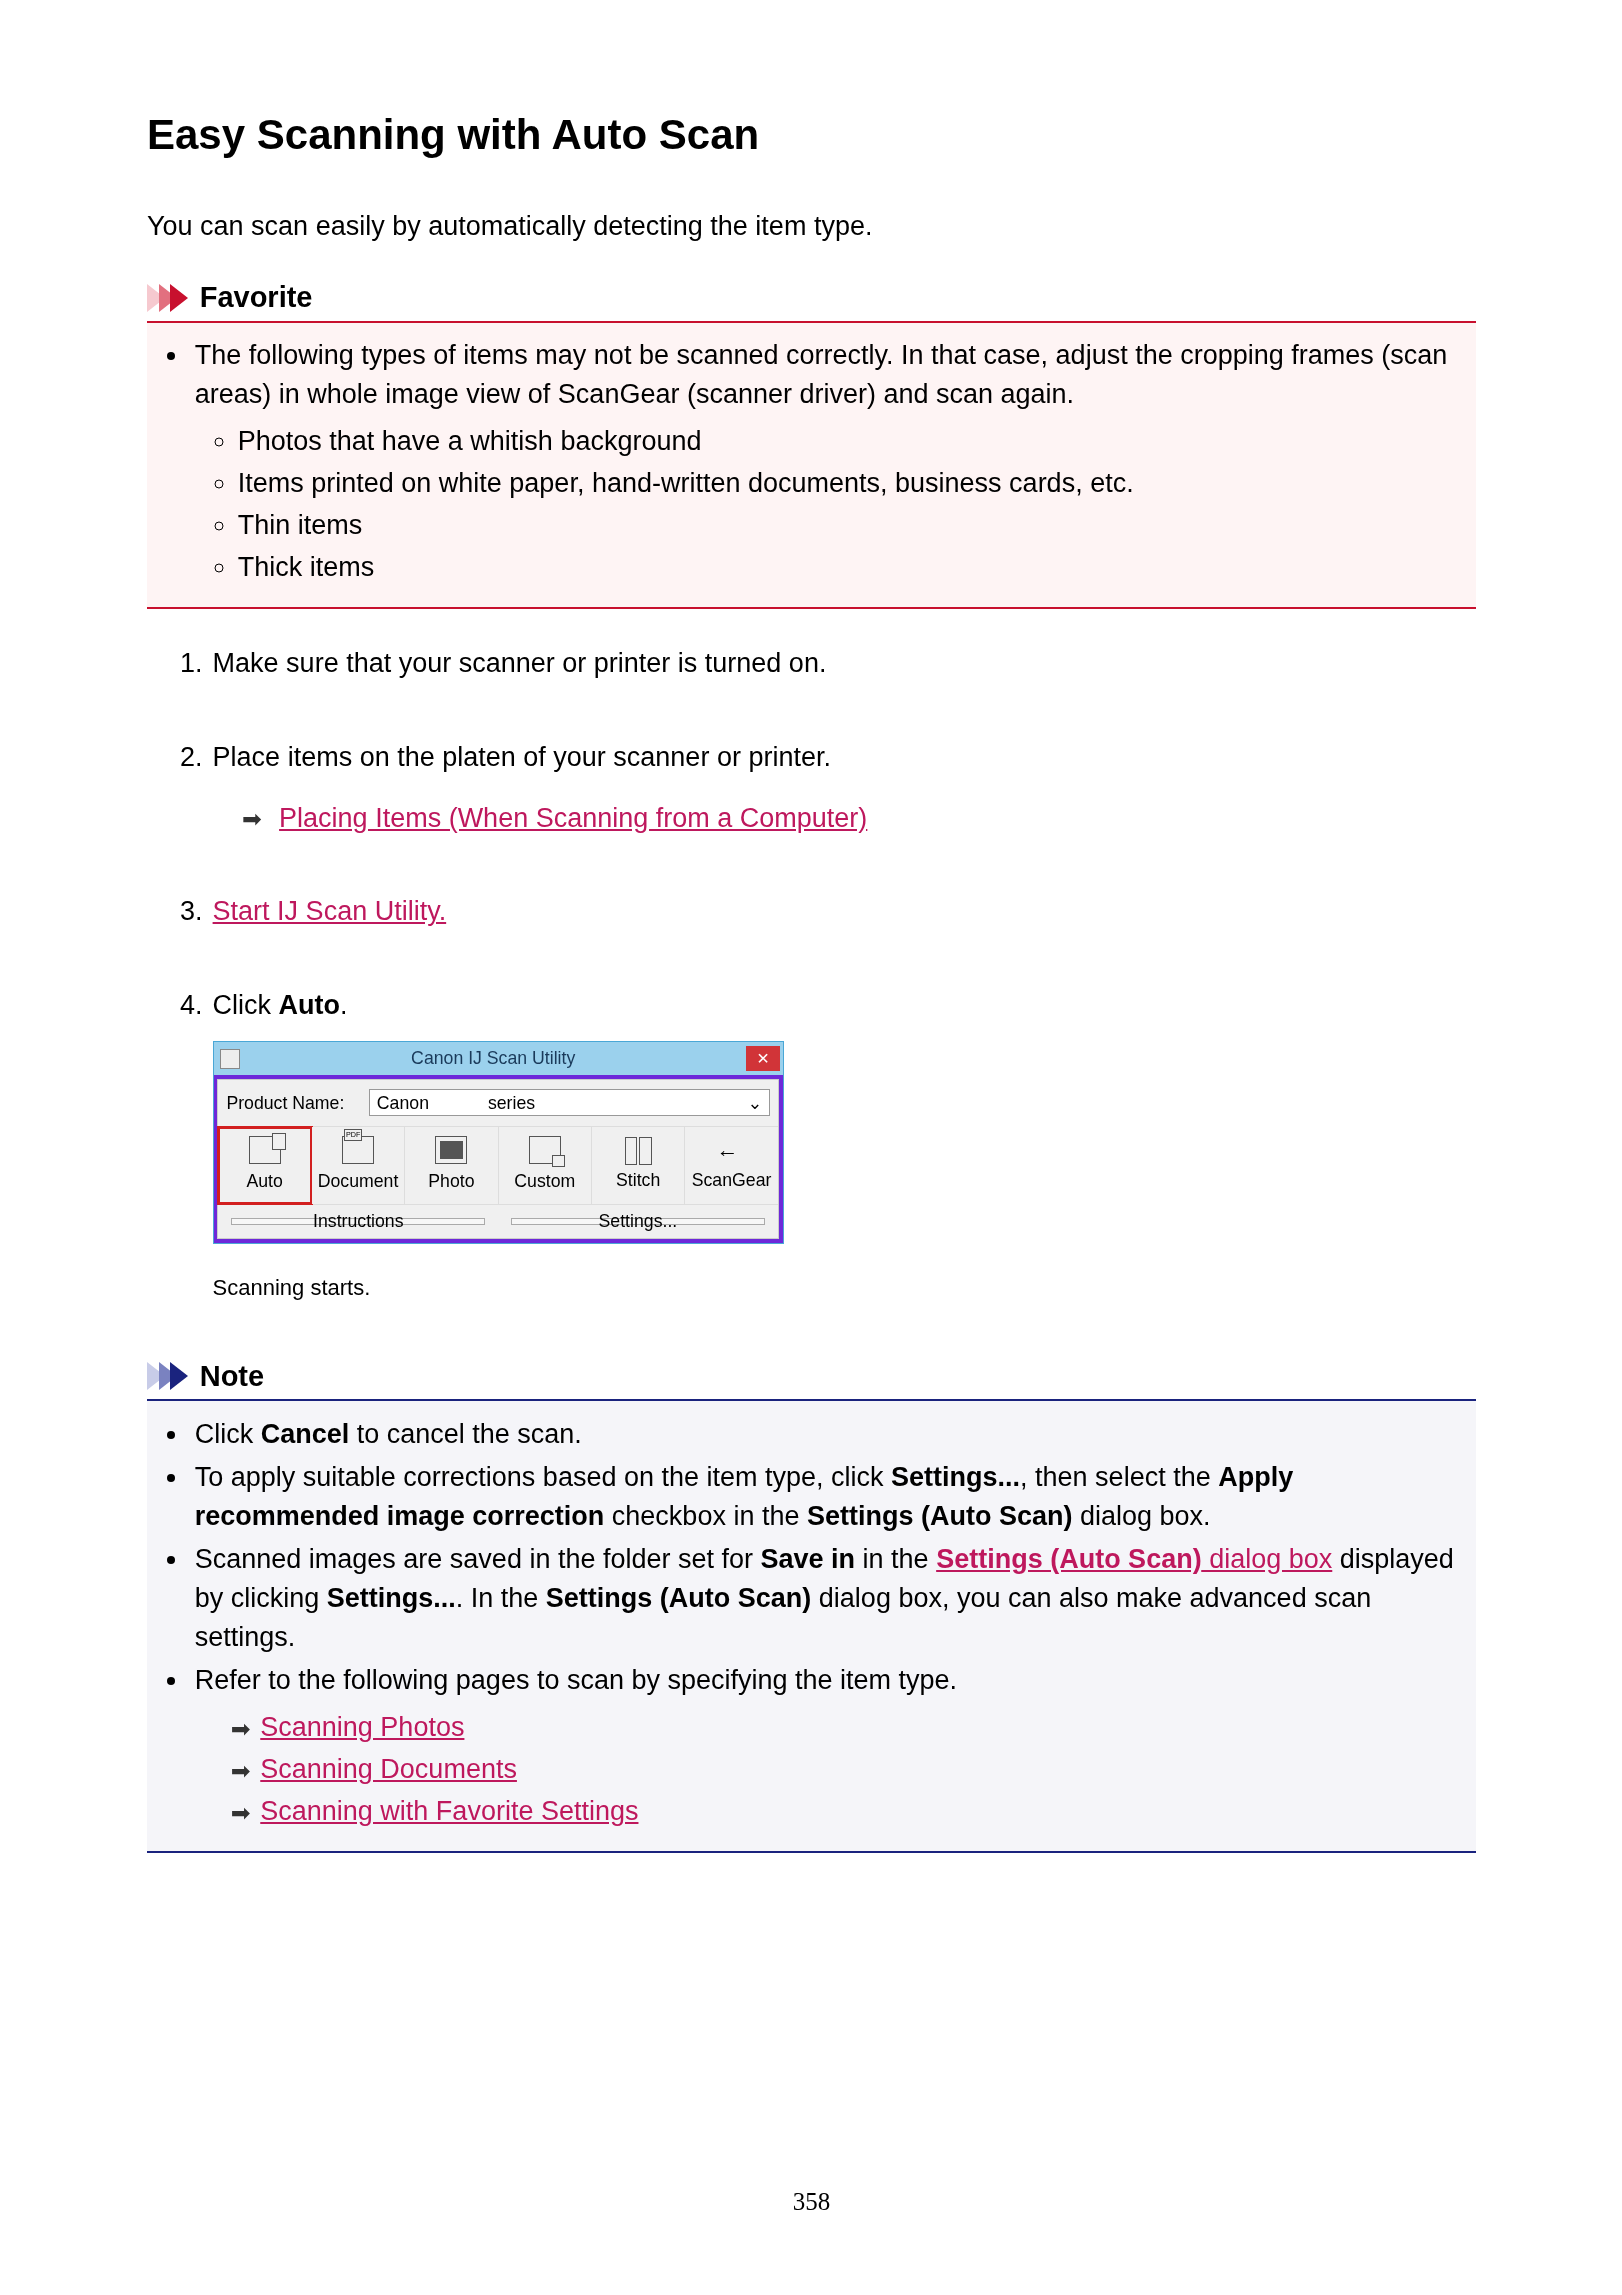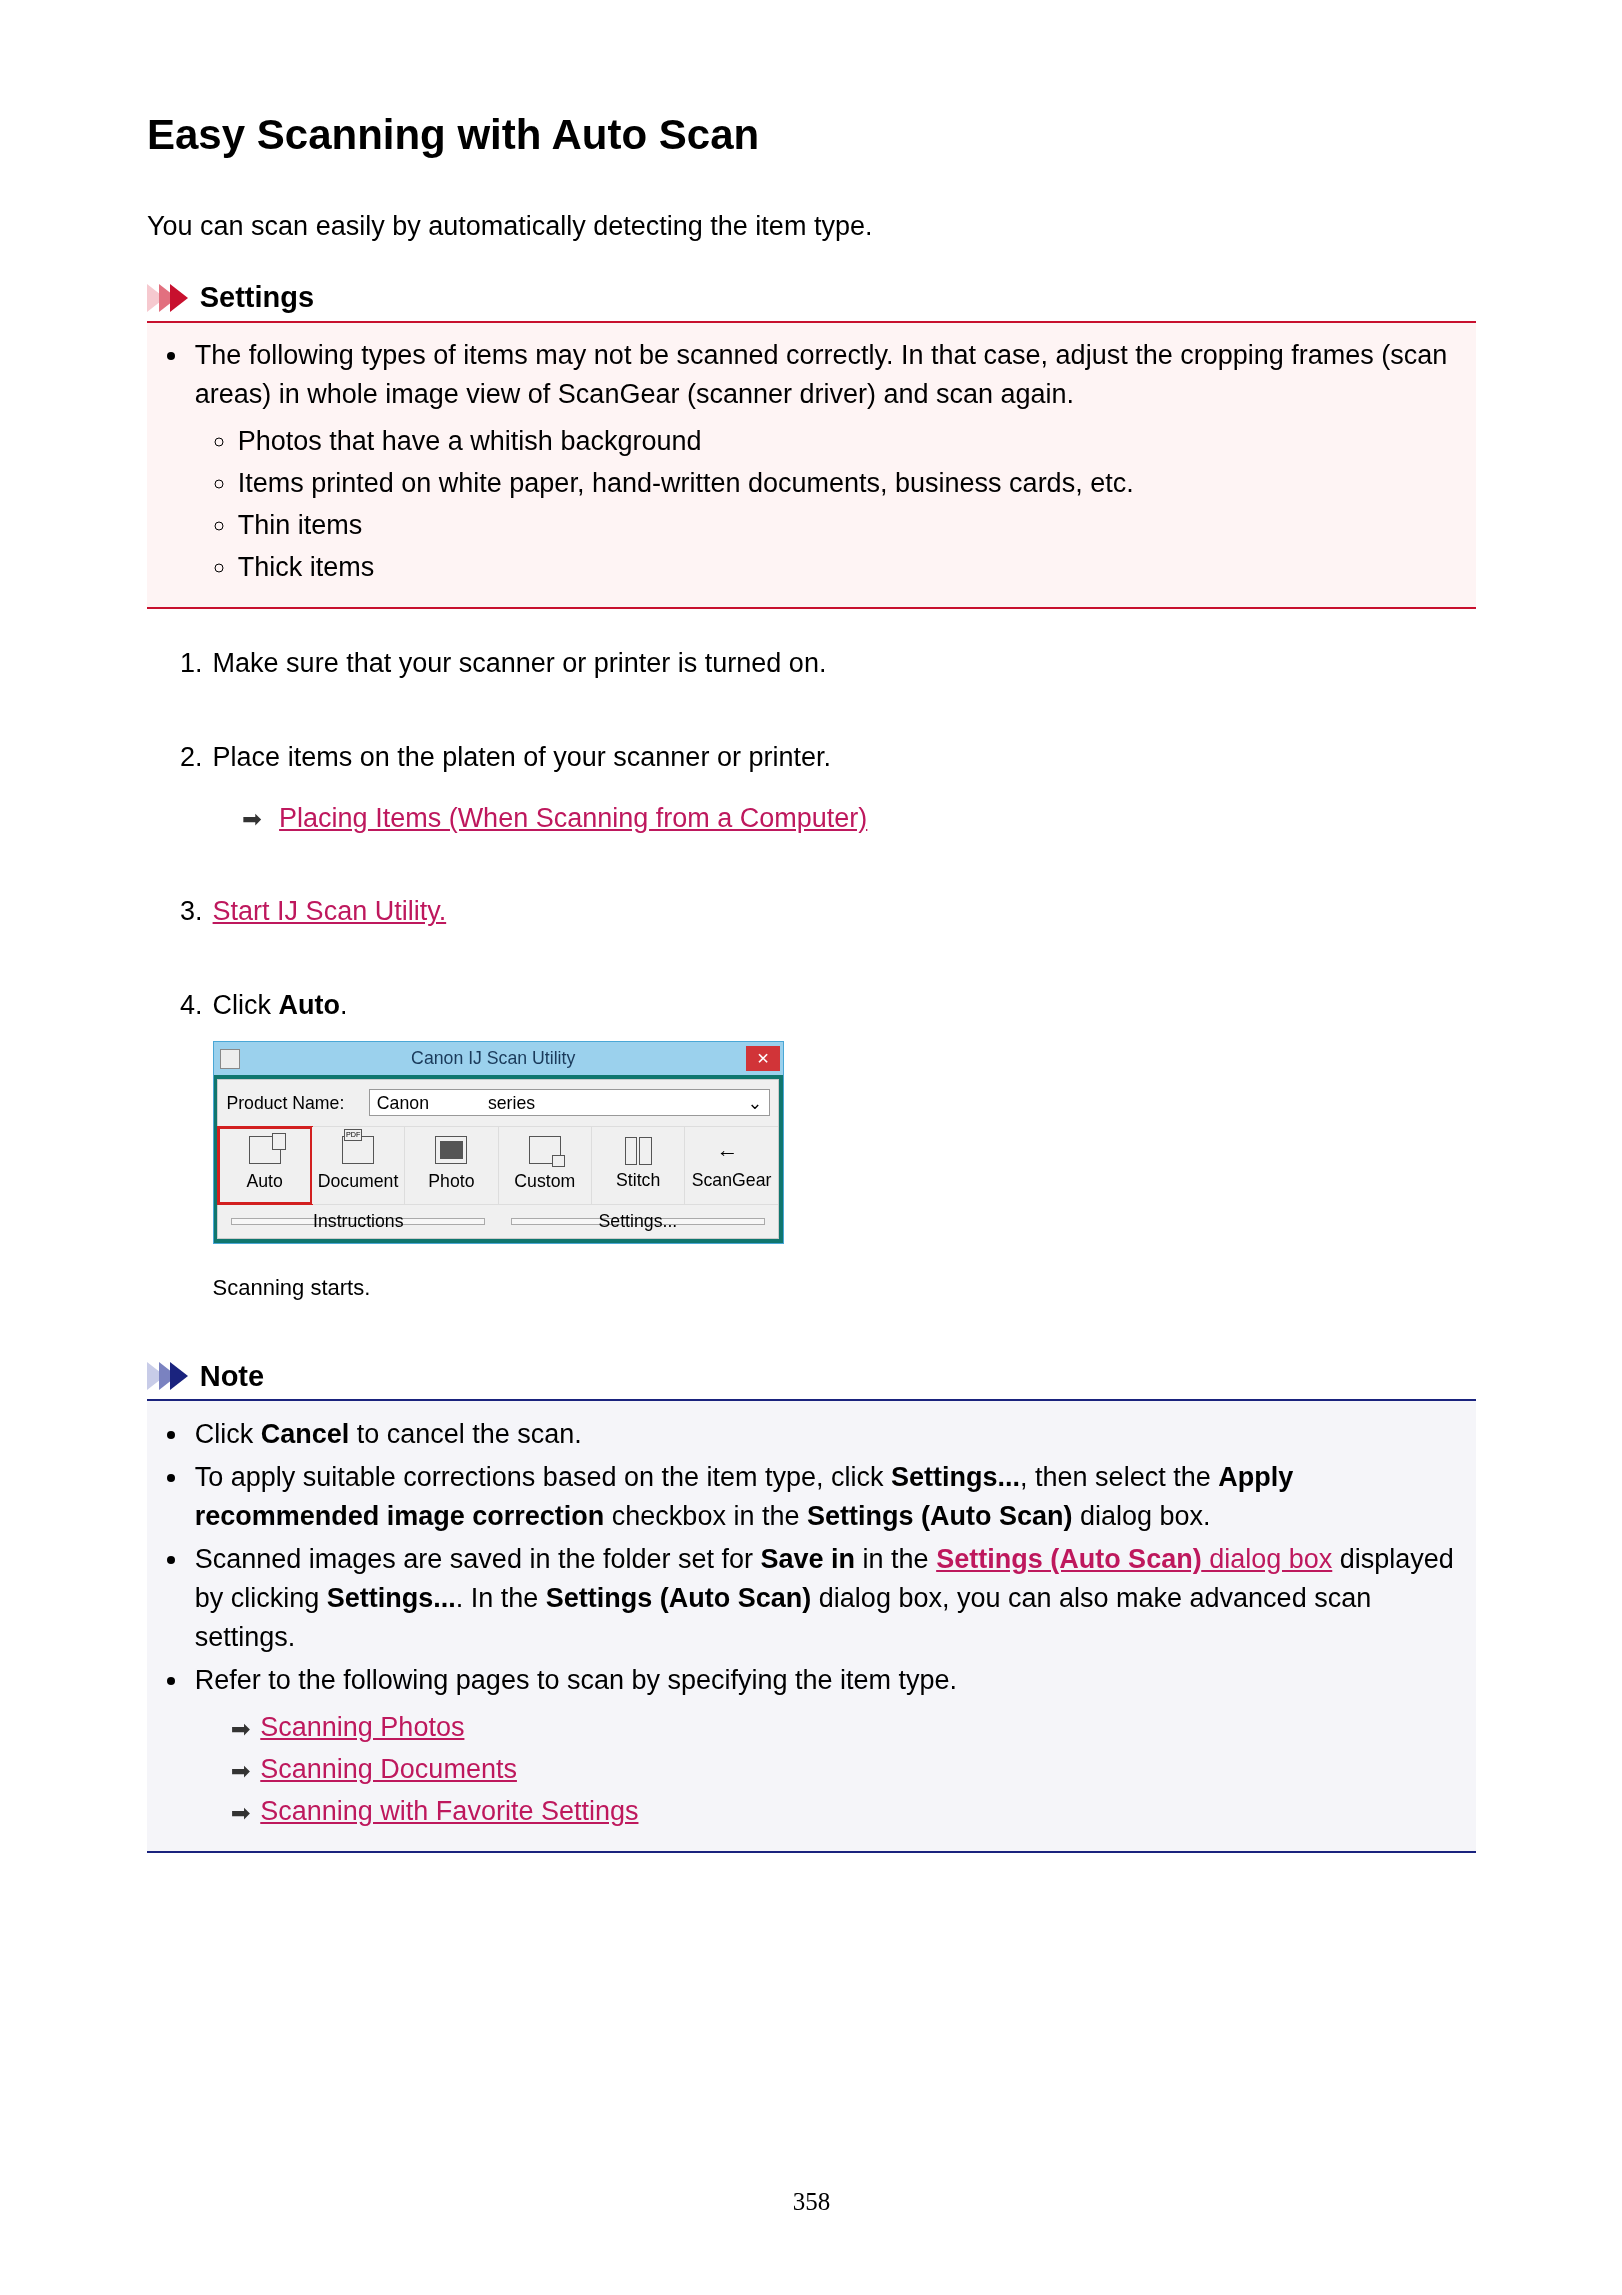--- a/index.html
+++ b/index.html
@@ -111,21 +111,21 @@
   }
   .step-extra {
     margin-top: 29.4px;
     font-size: 22px;
   }
 
   
   .scan-util {
     margin-top: 16.4px;
     width: 569px;
-    background: #0f766e;
+    background: #6d28d9;
     border: 1.3px solid #4aa7d6;
     font-family: Tahoma, Arial, sans-serif;
     font-size: 17.7px;
   }
   .su-titlebar {
     display: flex;
     align-items: center;
     height: 33px;
     padding: 0 0 0 6.5px;
     background: #9bd1ed;
@@ -260,21 +260,21 @@
   <h1>Easy Scanning with Auto Scan</h1>
 
   <p class="intro">You can scan easily by automatically detecting the item type.</p>
 
   <div class="callout-header important">
     <span class="chevrons">
       <span class="chev red1"></span>
         <span class="chev red2"></span>
         <span class="chev red3"></span>
     </span>
-    <span class="callout-title">Settings</span>
+    <span class="callout-title">Favorite</span>
   </div>
   <div class="callout-body important">
     <ul>
       <li>
         <span>The following types of items may not be scanned correctly. In that case, adjust the cropping frames (scan areas) in whole image view of ScanGear (scanner driver) and scan again.</span>
         <ul>
           <li>Photos that have a whitish background</li>
           <li>Items printed on white paper, hand-written documents, business cards, etc.</li>
           <li>Thin items</li>
           <li>Thick items</li>

